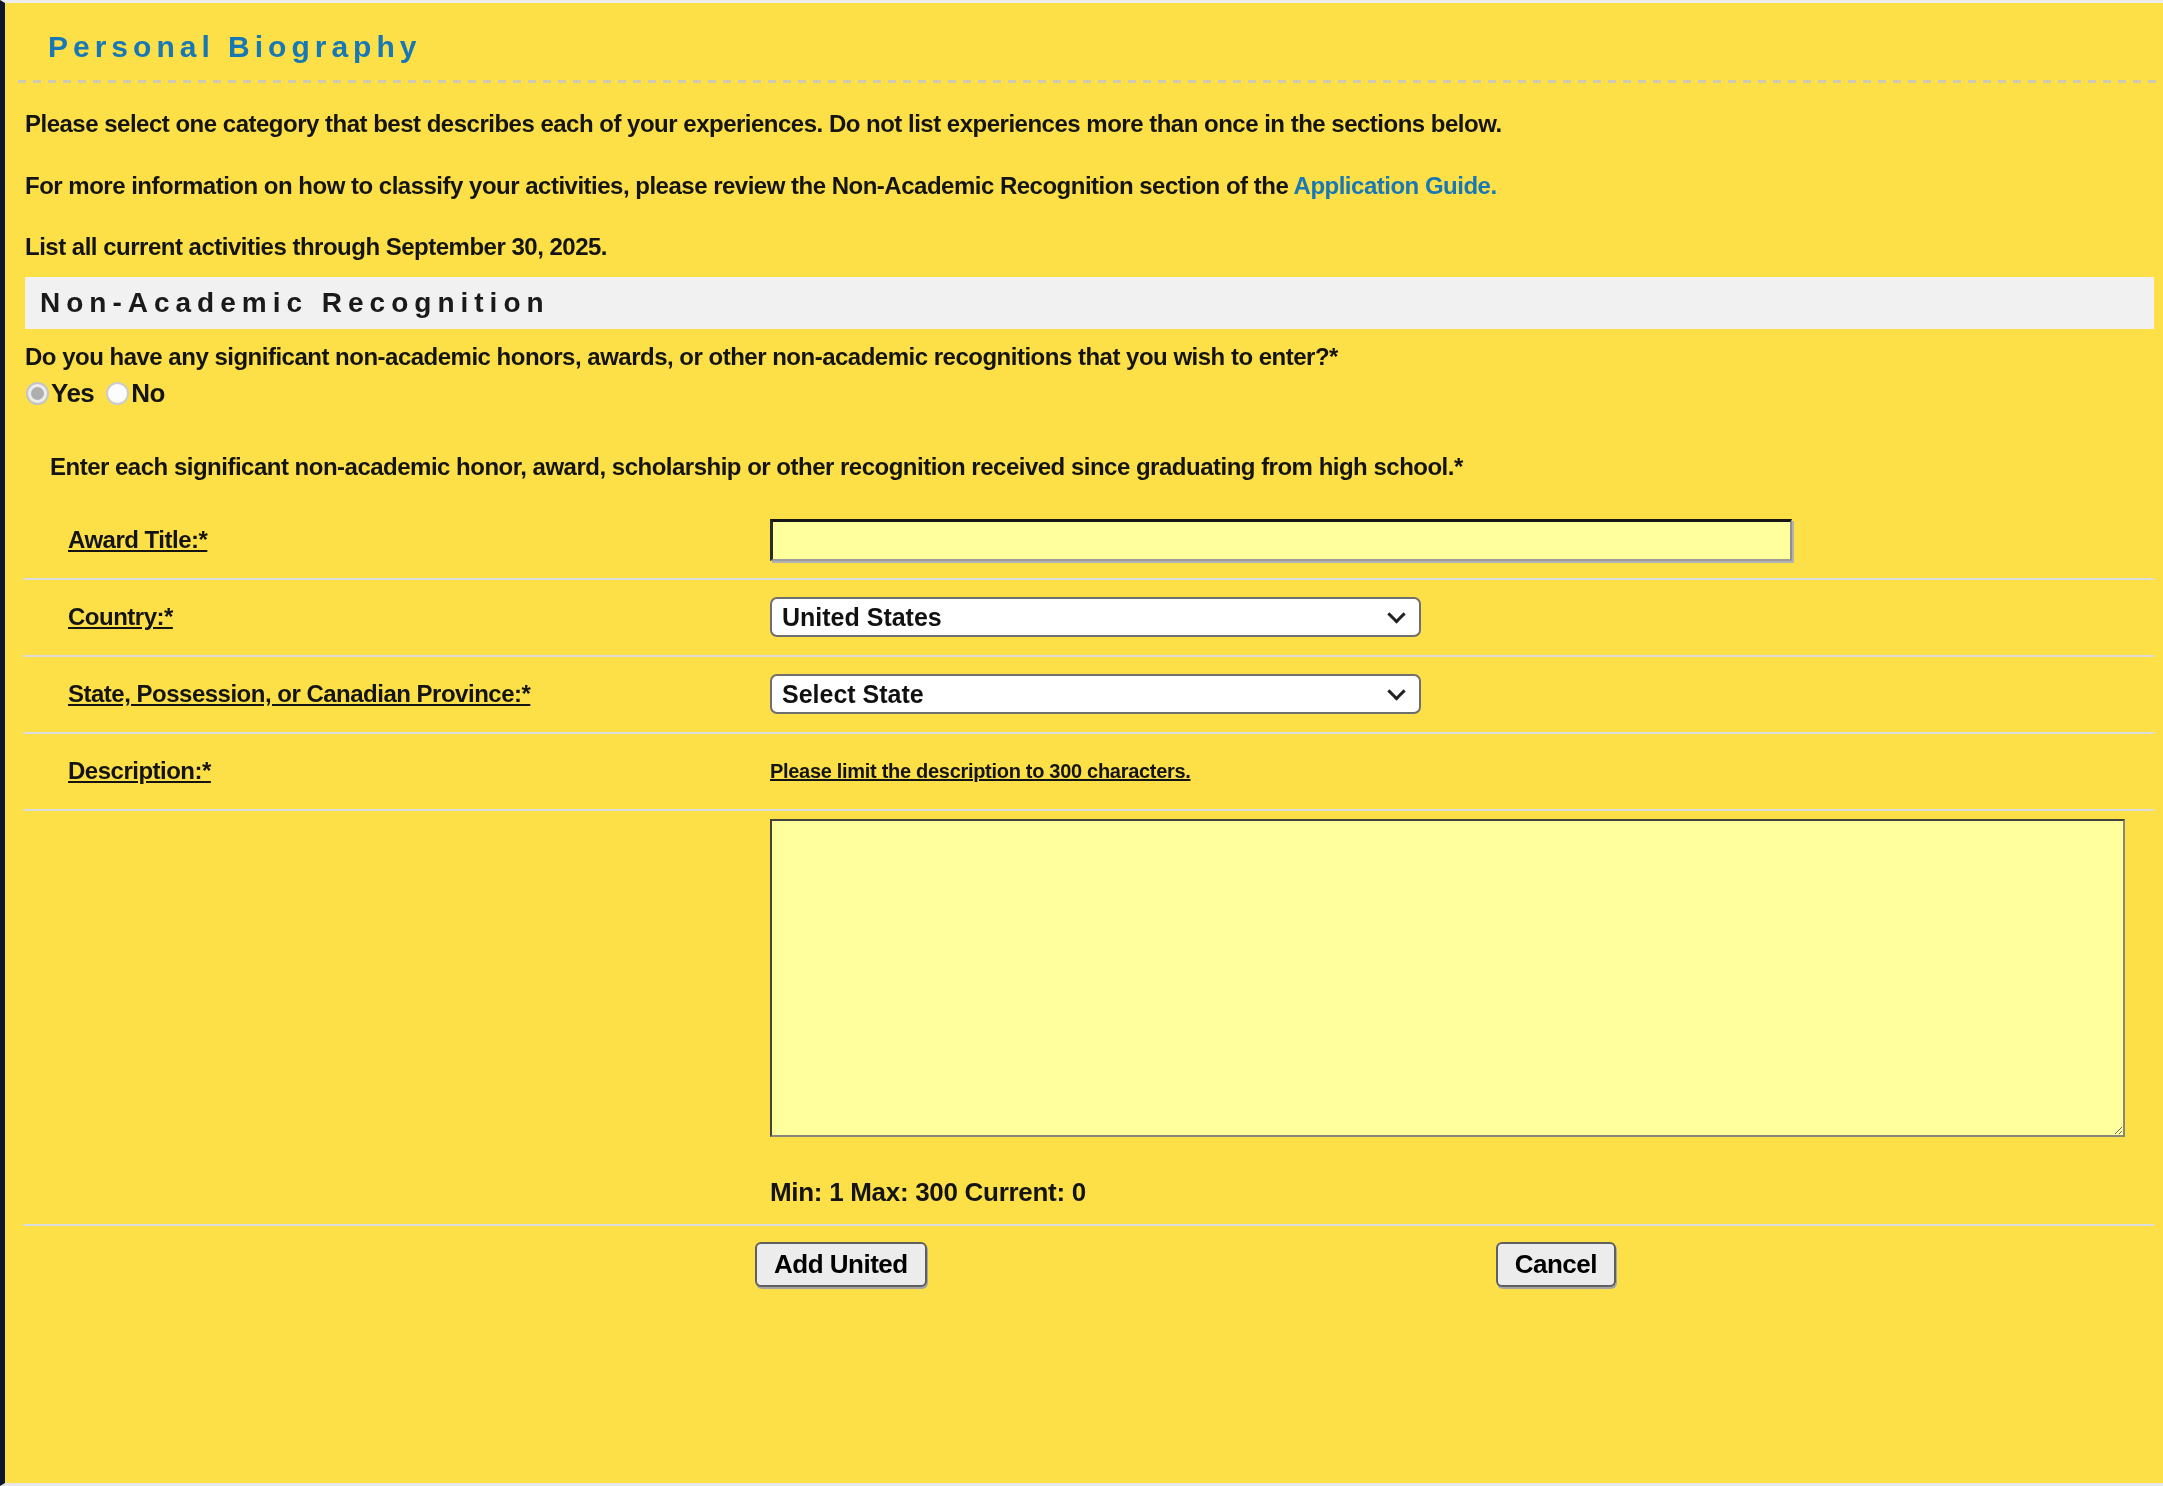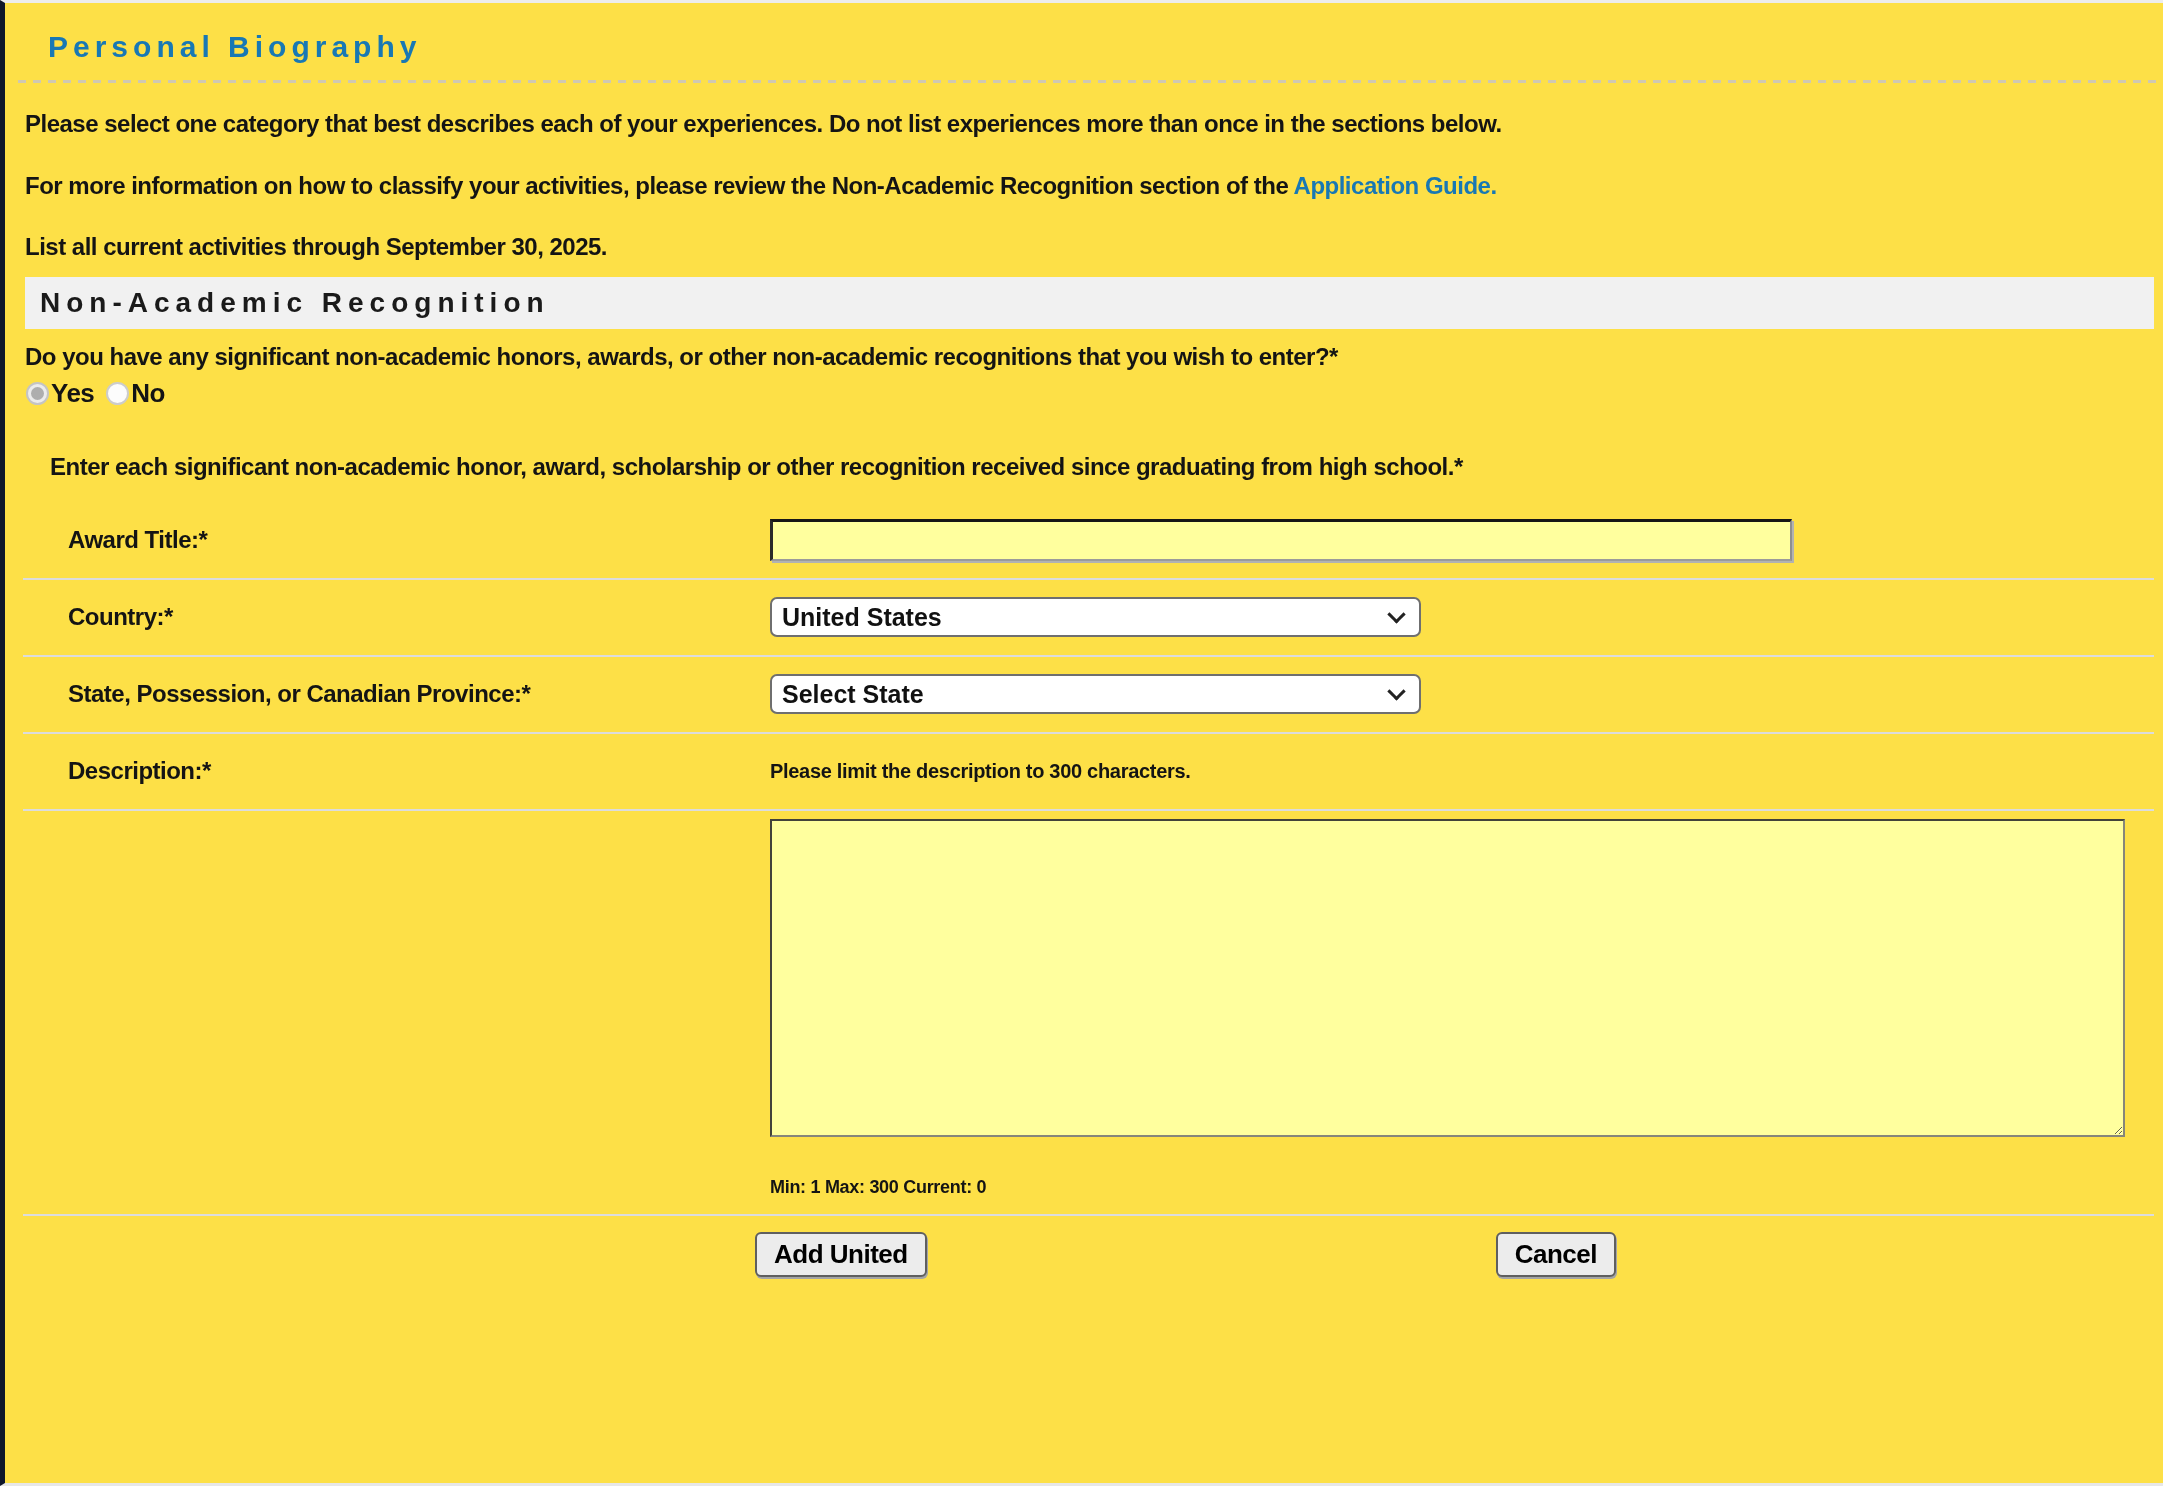--- a/index.html
+++ b/index.html
@@ -81,21 +81,21 @@
   }
   .radio-gap { width:12px; }
 
   .instruction {
     margin:44px 20px 0 45px;
     font-size:24px;
     letter-spacing:-0.5px;
   }
 
   
-  .form-rows { margin:22px 9px 0 18px; }
+  .form-rows { margin:22px 9px 0 18px;text-decoration:underline; }
   .form-row {
     display:flex; align-items:center;
     min-height:77px;
     padding-left:45px;
     border-bottom:2px solid #dcdcdc;
   }
   .form-label { width:702px; flex:0 0 702px; font-size:24px; letter-spacing:-0.5px; }
 
   .yellow-input {
     background:#ffff9e;
@@ -140,21 +140,21 @@
     width:1355px; height:318px;
     background:#ffff9e;
     border:2px solid;
     border-color:#43433a #86867a #86867a #43433a;
     font-family:"Liberation Sans", sans-serif;
     font-weight:bold; font-size:24px;
     padding:8px;
     outline:none;
     resize:both;
   }
-  .counter { margin:36px 0 0 765px; font-size:18px; letter-spacing:-0.3px; }
+  .counter { margin:36px 0 0 765px; font-size:26px; letter-spacing:-0.3px; }
 
   
   .footer-row {
     margin:16px 9px 0 18px;
     border-top:2px solid #dcdcdc;
     padding:16px 0 0 732px;
     display:flex; align-items:flex-start;
   }
   button.ui-btn {
     height:45px;

